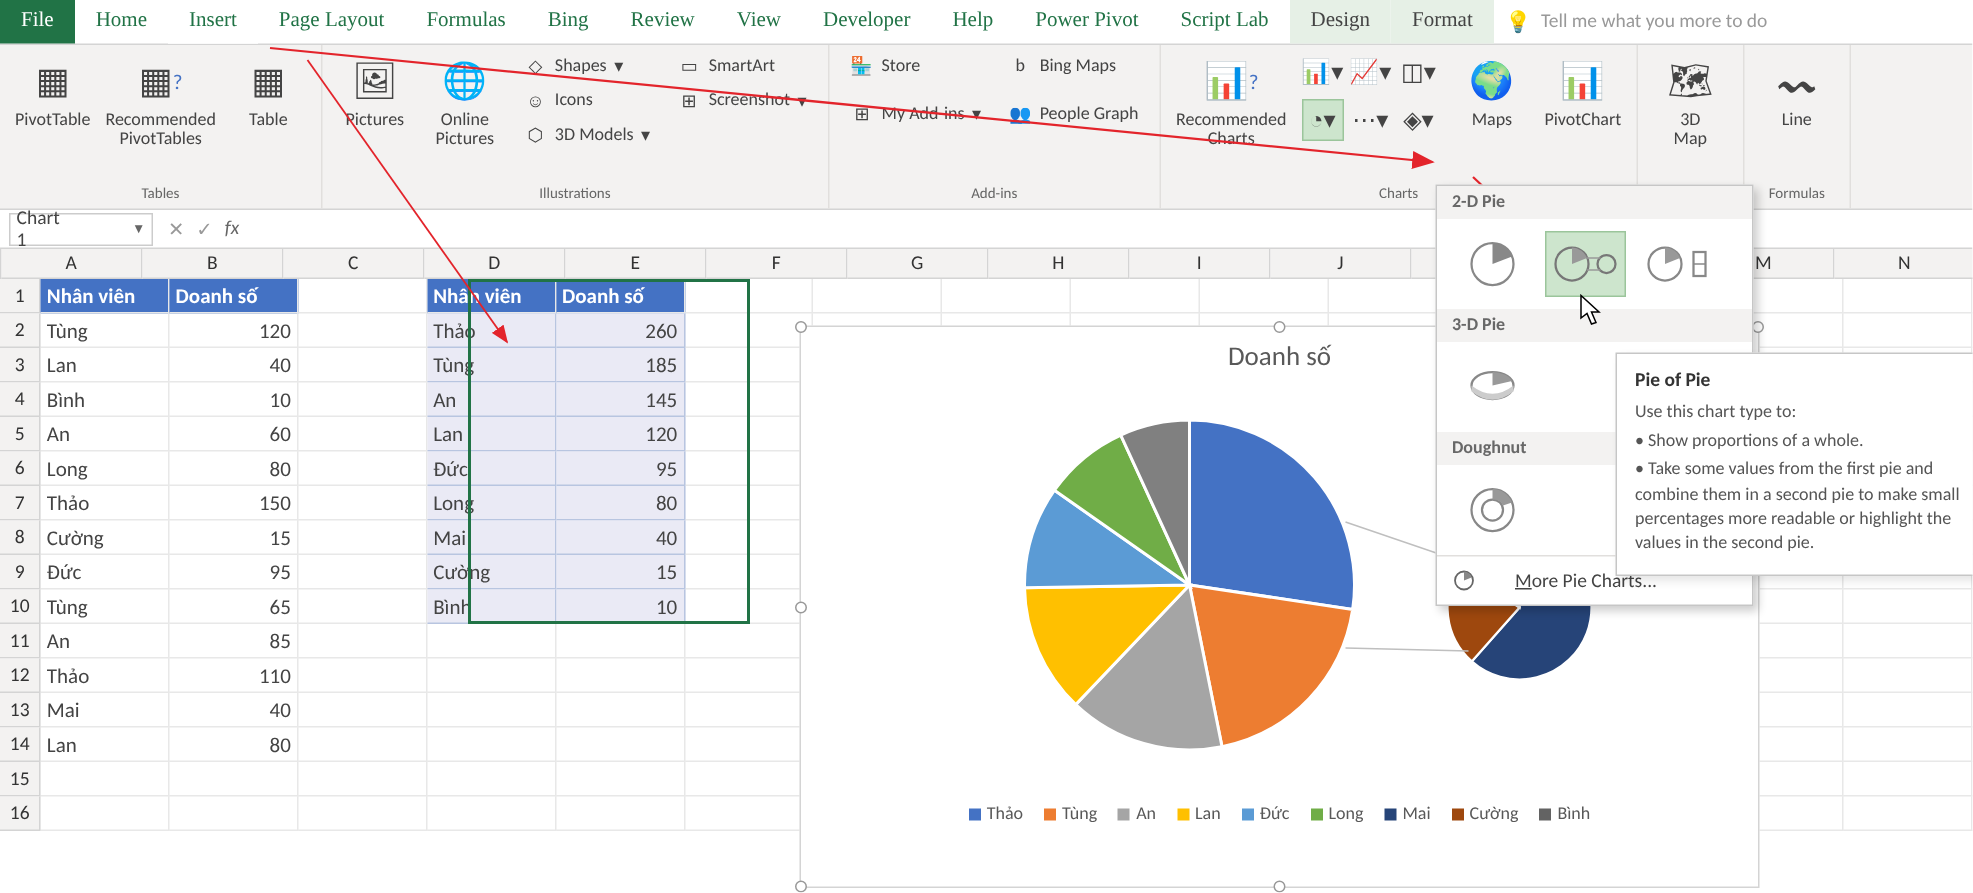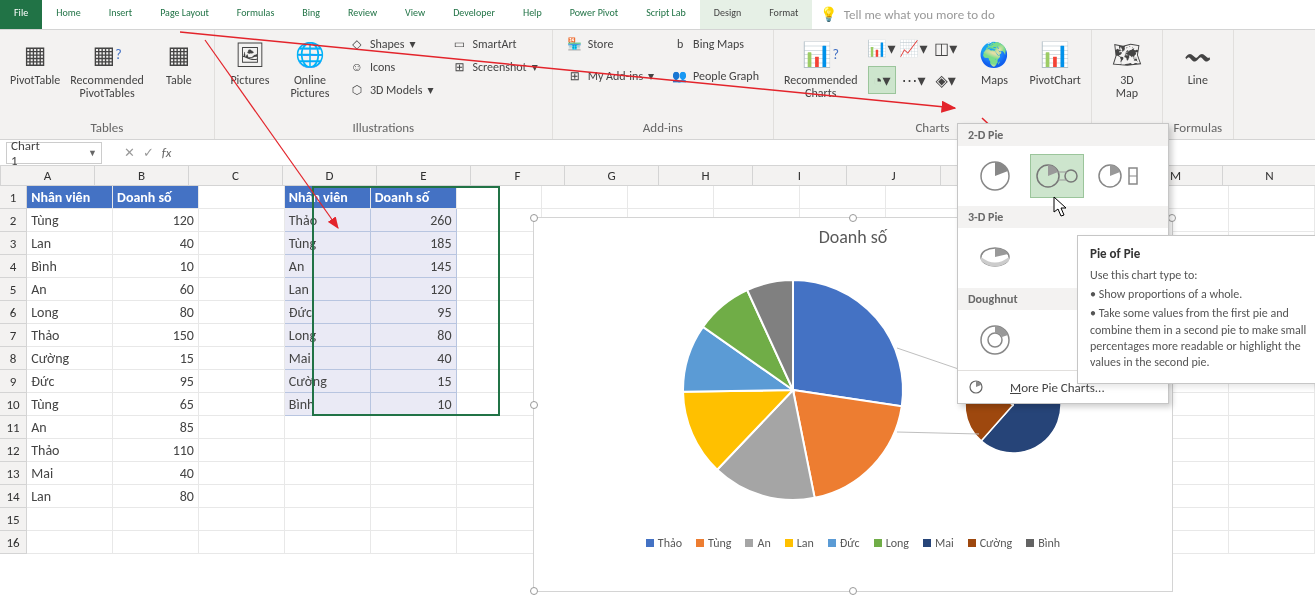--- a/index.html
+++ b/index.html
@@ -1,44 +1,44 @@
 <!DOCTYPE html>
 <html><head>
 <meta charset="utf-8">
 <style>
 * { box-sizing: border-box; margin: 0; padding: 0; font-family: 'Segoe UI', Calibri, sans-serif; }
 body { background: #fff; font-size: 13px; color: #444; width: 1315px; height: 595px; overflow: hidden; position: relative; }
 
 
 .tabs { display: flex; align-items: stretch; height: 30px; border-bottom: 1px solid #d4d4d4; background: #fff; }
-.tab { padding: 6px 14px; font-size: 10px; color: #217346; cursor: pointer; }
+.tab { padding: 6px 14px; font-size: 14px; color: #217346; cursor: pointer; font-family: Liberation Serif, serif; }
 .tab.file { background: #217346; color: #fff; }
 .tab.active { background: #fff; border-bottom: 2px solid #fff; color: #217346; }
 .tab.ctx { background: #e6f0e6; color: #444; }
 .tellme { display: flex; align-items: center; gap: 6px; color: #999; font-size: 13px; margin-left: 8px; }
 .tellme .bulb { font-size: 14px; }
 
 
 .ribbon { height: 110px; background: #f3f2f1; border-bottom: 1px solid #d4d4d4; display: flex; position: relative; }
 .group { border-right: 1px solid #e1dfdd; padding: 4px 10px; display: flex; flex-direction: column; justify-content: space-between; }
-.group-label { text-align: center; font-size: 13px; color: #666; padding-top: 2px; }
+.group-label { text-align: center; font-size: 10px; color: #666; padding-top: 2px; }
 .group-content { display: flex; gap: 10px; flex: 1; align-items: flex-start; }
 .big-btn { display: flex; flex-direction: column; align-items: center; gap: 4px; font-size: 12px; color: #444; min-width: 50px; padding-top: 4px; }
 .big-btn .ico { width: 32px; height: 32px; display: flex; align-items: center; justify-content: center; font-size: 24px; }
 .big-btn .lbl { text-align: center; line-height: 13px; }
 .mini-stack { display: flex; flex-direction: column; gap: 3px; }
 .mini-btn { display: flex; align-items: center; gap: 5px; font-size: 12px; color: #444; padding: 2px 4px; }
 .mini-btn .mico { width: 16px; height: 16px; display: flex; align-items: center; justify-content: center; }
 .chart-mini-grid { display: grid; grid-template-columns: repeat(3, 28px); grid-template-rows: repeat(2, 28px); gap: 4px; }
 .chart-mini-grid .cm { width: 28px; height: 28px; display: flex; align-items: center; justify-content: center; font-size: 16px; }
 .dlauncher { position: absolute; right: 2px; bottom: 2px; font-size: 9px; color: #888; }
 
 
 .formula-bar { height: 26px; display: flex; align-items: center; border-bottom: 1px solid #d4d4d4; background: #fff; }
-.name-box { width: 96px; height: 22px; border: 1px solid #ccc; margin: 0 12px 0 6px; display: flex; align-items: center; padding: 0 4px; font-size: 13px; justify-content: space-between; gap: 40px; }
+.name-box { width: 96px; height: 22px; border: 1px solid #ccc; margin: 0 0 0 6px; display: flex; align-items: center; padding: 0 4px; font-size: 13px; justify-content: space-between; gap: 40px; }
 .name-box .dd { font-size: 9px; color: #666; }
 .fx-btns { display: flex; align-items: center; gap: 8px; padding: 0 10px; color: #999; }
 .fx-label { font-style: italic; font-size: 13px; color: #666; margin-right: 6px; }
 .fx-input { flex: 1; height: 22px; border: none; font-size: 13px; padding: 0 4px; }
 
 
 .grid { position: relative; }
 .col-headers { display: flex; height: 20px; }
 .corner { width: 30px; height: 20px; background: #f3f2f1; border-right: 1px solid #d4d4d4; border-bottom: 1px solid #d4d4d4; }
 .col-h { width: 94px; height: 20px; background: #f3f2f1; border-right: 1px solid #d4d4d4; border-bottom: 1px solid #d4d4d4; text-align: center; font-size: 13px; color: #333; line-height: 20px; }

